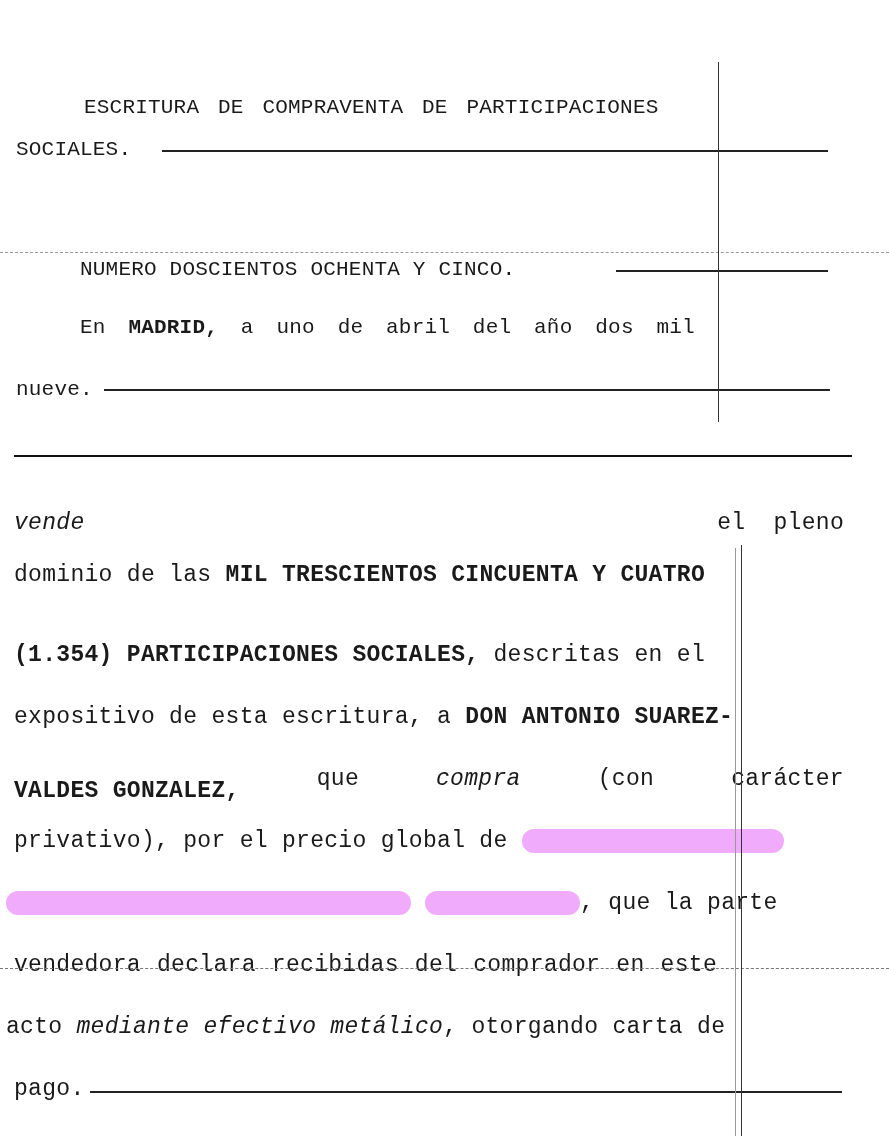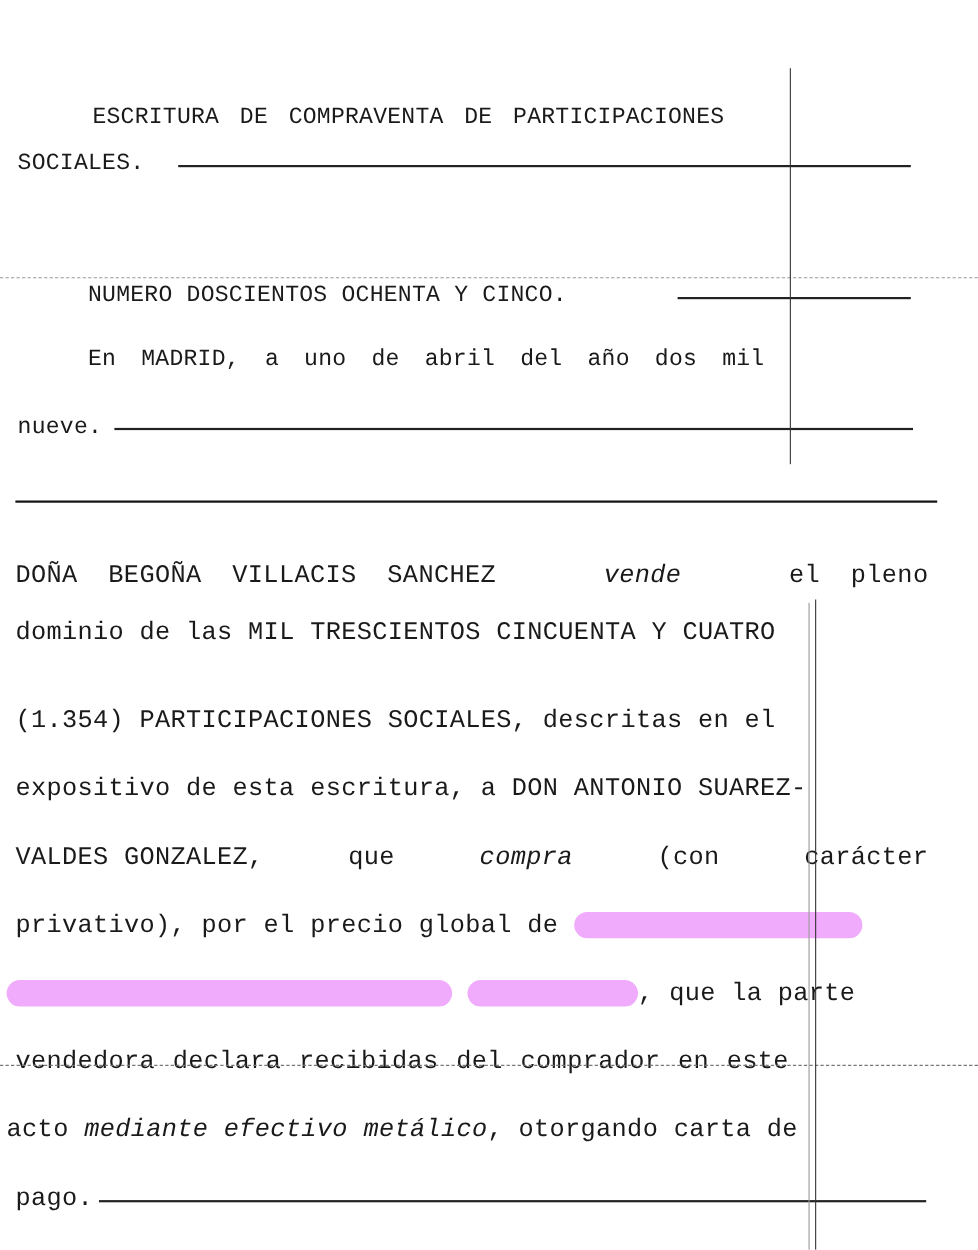--- a/index.html
+++ b/index.html
@@ -4,21 +4,21 @@
 <style>
   html, body { margin: 0; padding: 0; }
   body {
     width: 889px; height: 1136px; position: relative; overflow: hidden;
     background: #ffffff; color: #1a1a1a;
     font-family: "Liberation Mono", "DejaVu Sans Mono", monospace;
   }
   .line { position: absolute; white-space: nowrap; }
   .top { font-size: 21px; letter-spacing: 0.2px; }
   .bot { font-size: 23px; letter-spacing: 0.3px; }
-  b { font-weight: normal; }
+  b { font-weight: bold; margin-top: 12px; }
   i { font-style: italic; }
   .rule { position: absolute; height: 2px; background: #222; }
   .vline { position: absolute; width: 1px; background: #333; }
   .dash { position: absolute; height: 0; border-top: 1px dashed #999; }
   .redact {
     display: inline-block; background: #f0abfc; border-radius: 14px;
     height: 24px; vertical-align: middle; color: transparent;
   }
   .justify { display: flex; justify-content: space-between; width: 830px; }
   .separator { position: absolute; left: 14px; top: 455px; width: 838px; height: 2px; background: #111; }
@@ -39,21 +39,20 @@
   <span>En </span><b>MADRID,</b><span> a uno de abril del año dos mil</span>
 </div>
 <div class="line top" style="left:16px; top:378px;">nueve.</div>
 <div class="rule" style="left:104px; top:389px; width:726px;"></div>
 
 <div class="vline" style="left:718px; top:62px; height:360px;"></div>
 
 <div class="separator"></div>
 
 <div class="line bot justify" style="left:14px; top:510px;">
-  <b style="word-spacing:14px;">DOÑA BEGOÑA VILLACIS SANCHEZ</b>
   <i>vende</i>
   <span style="word-spacing:14px;">el pleno</span>
 </div>
 <div class="line bot" style="left:14px; top:562px;">
   <span>dominio de las </span><b>MIL TRESCIENTOS CINCUENTA Y CUATRO</b>
 </div>
 <div class="line bot" style="left:14px; top:642px;">
   <b>(1.354) PARTICIPACIONES SOCIALES,</b><span> descritas en el</span>
 </div>
 <div class="line bot" style="left:14px; top:704px;">

